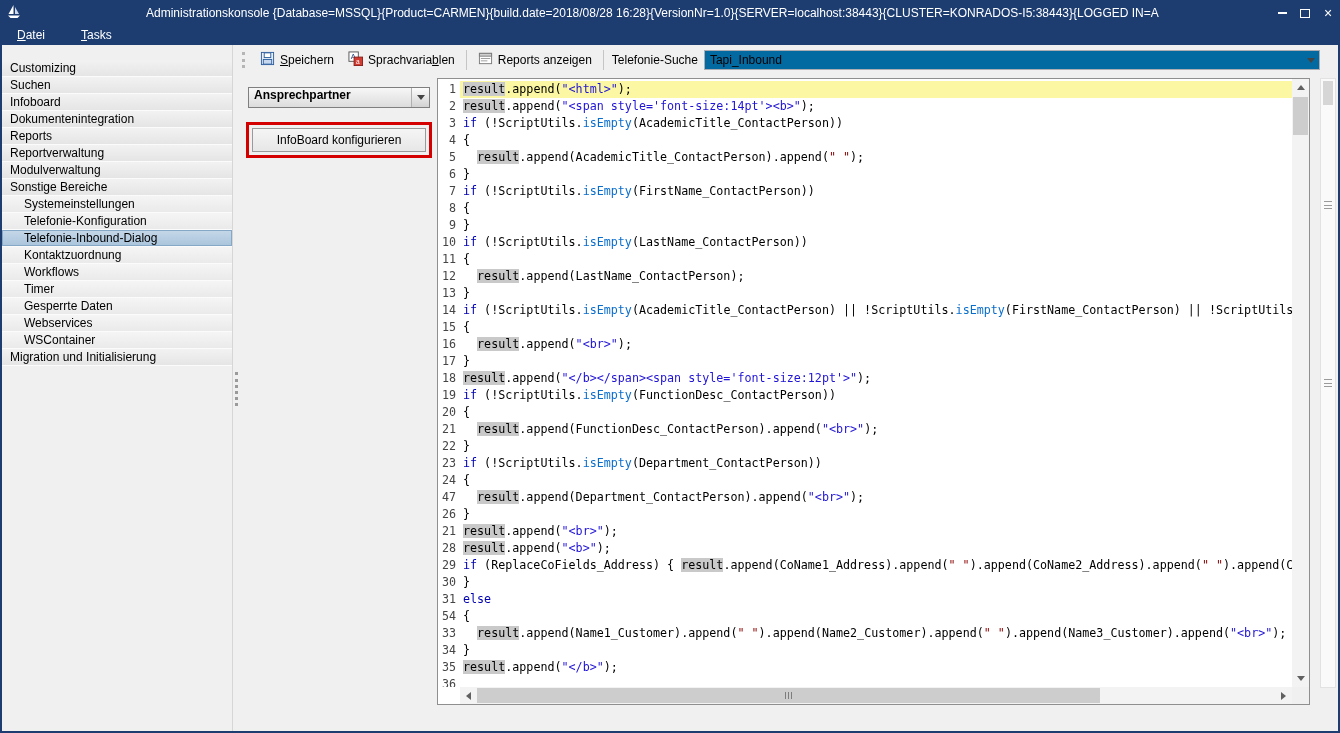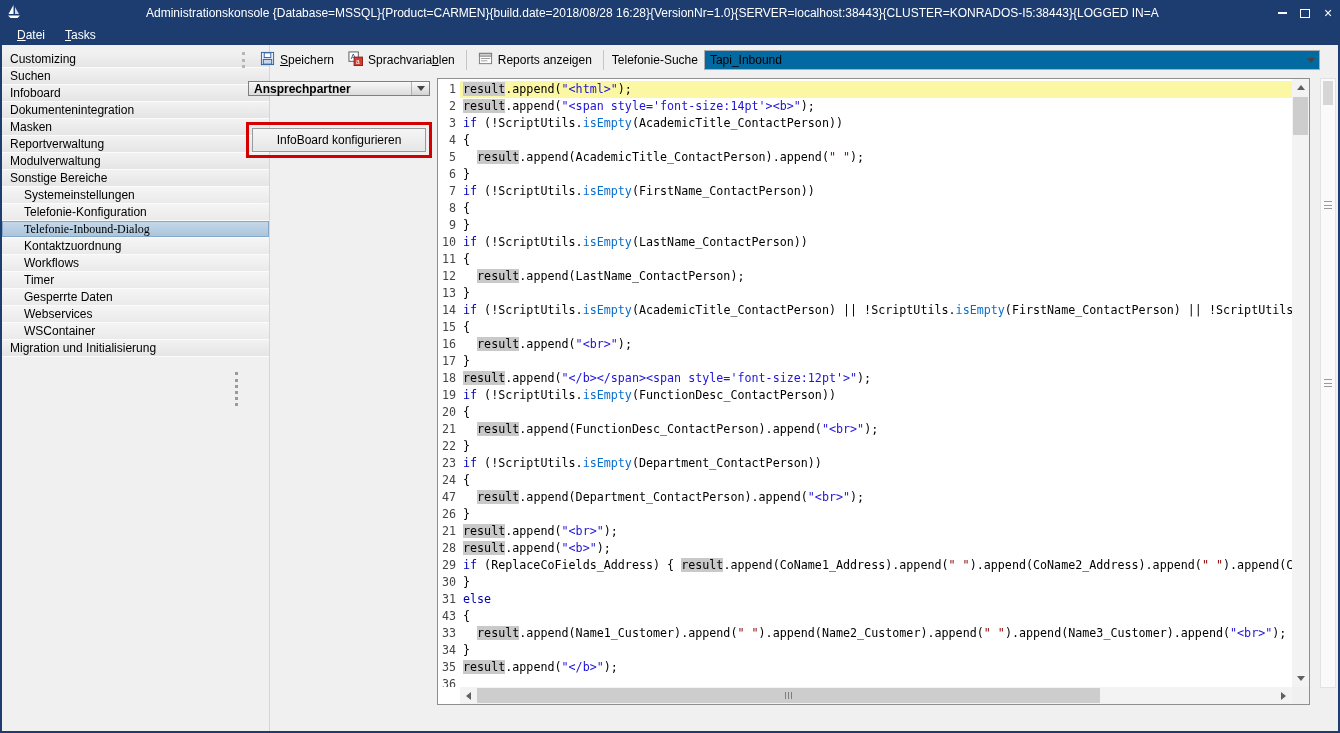--- a/index.html
+++ b/index.html
@@ -14,49 +14,49 @@
                 white-space:nowrap;overflow:hidden;font-size:12px;}
   .win-controls{position:absolute;right:5px;top:0;height:26px;display:flex;align-items:center;gap:9px;
                 background:#1d3d71;padding-left:6px;z-index:60;}
   .wc{width:14px;height:14px;display:flex;align-items:center;justify-content:center;color:#fff;cursor:default;}
   .wc-min i{display:block;width:9px;border-bottom:2px solid #fff;}
   .wc-max i{display:block;width:8px;height:7px;border:1.5px solid #fff;}
   .wc-close{font-size:14px;line-height:14px;}
 
   
   .menubar{position:absolute;left:0;top:26px;width:1340px;height:19px;background:#1d3d71;color:#fff;
-           display:flex;align-items:center;padding-left:8px;box-sizing:border-box;gap:2px;}
+           display:flex;align-items:center;padding-left:8px;box-sizing:border-box;gap:18px;}
   .menu-item{padding:0 9px;line-height:19px;}
   .accel{text-decoration:underline;}
 
   
-  .sidebar{position:absolute;left:2px;top:45px;width:268px;bottom:2px;padding-top:6px;box-sizing:border-box;
+  .sidebar{position:absolute;left:2px;top:45px;width:231px;bottom:2px;padding-top:15px;box-sizing:border-box;
            border-right:1px solid #d6d6d6;}
   .sb-item{height:17px;line-height:16px;padding-left:8px;box-sizing:border-box;
            background:linear-gradient(#f2f2f2,#e5e5e5);border-bottom:1px solid #fbfbfb;
            white-space:nowrap;overflow:hidden;cursor:default;}
   .sb-indent{padding-left:22px;background:linear-gradient(#f5f5f5,#eaeaea);}
-  .sb-selected{background:linear-gradient(#c6d8e9,#a9c4db);box-shadow:inset 0 0 0 1px #84a8c6;font-family:Liberation Serif, serif;}
+  .sb-selected{background:linear-gradient(#c6d8e9,#a9c4db);box-shadow:inset 0 0 0 1px #84a8c6;}
   .sidebar-splitter{position:absolute;left:235px;top:372px;height:34px;width:0;border-left:3px dotted #9a9a9a;}
 
   
   .toolbar{position:absolute;left:236px;top:47px;right:2px;height:26px;display:flex;align-items:center;
            padding-left:4px;box-sizing:border-box;}
   .tb-grip{height:16px;width:0;border-left:3px dotted #b5b5b5;margin:0 8px 0 2px;}
   .tb-btn{display:flex;align-items:center;gap:5px;padding:2px 7px;white-space:nowrap;cursor:default;}
   .tb-sep{width:1px;height:20px;background:#c5c5c5;margin:0 4px;}
   .tb-label{padding:0 6px 0 4px;white-space:nowrap;}
   .search-combo{flex:1;height:20px;margin-right:18px;background:#0369a1;border:1px solid #abadb3;
                 display:flex;align-items:center;box-sizing:border-box;}
   .search-combo .val{flex:1;padding-left:5px;white-space:nowrap;overflow:hidden;}
   .combo-arrow-btn{width:17px;height:100%;display:flex;align-items:center;justify-content:center;}
   .tri-down{width:0;height:0;border-left:4px solid transparent;border-right:4px solid transparent;border-top:5px solid #444;}
 
   
-  .contact-combo{position:absolute;left:248px;top:81px;width:182px;height:15px;border:1px solid #7f7f7f;
+  .contact-combo{position:absolute;left:248px;top:87px;width:182px;height:21px;border:1px solid #7f7f7f;
                  background:linear-gradient(#f7f7f7,#dcdcdc);display:flex;align-items:flex-start;box-sizing:border-box;}
   .contact-combo .val{flex:1;padding-left:5px;font-weight:bold;}
   .contact-combo .combo-arrow-btn{border-left:1px solid #b0b0b0;background:linear-gradient(#fcfcfc,#d2d2d2);}
   .red-box{position:absolute;left:246px;top:122px;width:186px;height:36px;border:3px solid #d40000;box-sizing:border-box;}
   .infoboard-btn{position:absolute;left:252px;top:128px;width:174px;height:24px;background:linear-gradient(#f5f5f5,#e7e7e7);
                  border:1px solid #9a9a9a;box-sizing:border-box;display:flex;align-items:center;justify-content:center;cursor:default;}
 
   
   .editor{position:absolute;left:437px;top:78px;width:873px;height:627px;background:#fff;
           border:1px solid #8f8f8f;box-sizing:border-box;}
@@ -122,21 +122,21 @@
 <div class="menubar">
   <span class="menu-item"><span class="accel">D</span><span>atei</span></span>
   <span class="menu-item"><span class="accel">T</span><span>asks</span></span>
 </div>
 
 <div class="sidebar">
     <div class="sb-item">Customizing</div>
     <div class="sb-item">Suchen</div>
     <div class="sb-item">Infoboard</div>
     <div class="sb-item">Dokumentenintegration</div>
-    <div class="sb-item">Masken</div>
+    <div class="sb-item">Reports</div>
     <div class="sb-item">Reportverwaltung</div>
     <div class="sb-item">Modulverwaltung</div>
     <div class="sb-item">Sonstige Bereiche</div>
     <div class="sb-item sb-indent">Systemeinstellungen</div>
     <div class="sb-item sb-indent">Telefonie-Konfiguration</div>
     <div class="sb-item sb-indent sb-selected">Telefonie-Inbound-Dialog</div>
     <div class="sb-item sb-indent">Kontaktzuordnung</div>
     <div class="sb-item sb-indent">Workflows</div>
     <div class="sb-item sb-indent">Timer</div>
     <div class="sb-item sb-indent">Gesperrte Daten</div>
@@ -234,21 +234,21 @@
       <div class="ln">22</div>
       <div class="ln">23</div>
       <div class="ln">24</div>
       <div class="ln">47</div>
       <div class="ln">26</div>
       <div class="ln">21</div>
       <div class="ln">28</div>
       <div class="ln">29</div>
       <div class="ln">30</div>
       <div class="ln">31</div>
-      <div class="ln">43</div>
+      <div class="ln">54</div>
       <div class="ln">33</div>
       <div class="ln">34</div>
       <div class="ln">35</div>
       <div class="ln">36</div>
     </div>
   <div class="codearea">
       <div class="cl hl"><span class="tk-r">result</span><span class="tk-p">.append(</span><span class="tk-h">"&lt;html&gt;"</span><span class="tk-p">);</span></div>
       <div class="cl"><span class="tk-r">result</span><span class="tk-p">.append(</span><span class="tk-h">"&lt;span style='font-size:14pt'&gt;&lt;b&gt;"</span><span class="tk-p">);</span></div>
       <div class="cl"><span class="tk-k">if</span><span class="tk-p"> (!ScriptUtils.</span><span class="tk-m">isEmpty</span><span class="tk-p">(AcademicTitle_ContactPerson))</span></div>
       <div class="cl"><span class="tk-p">{</span></div>

